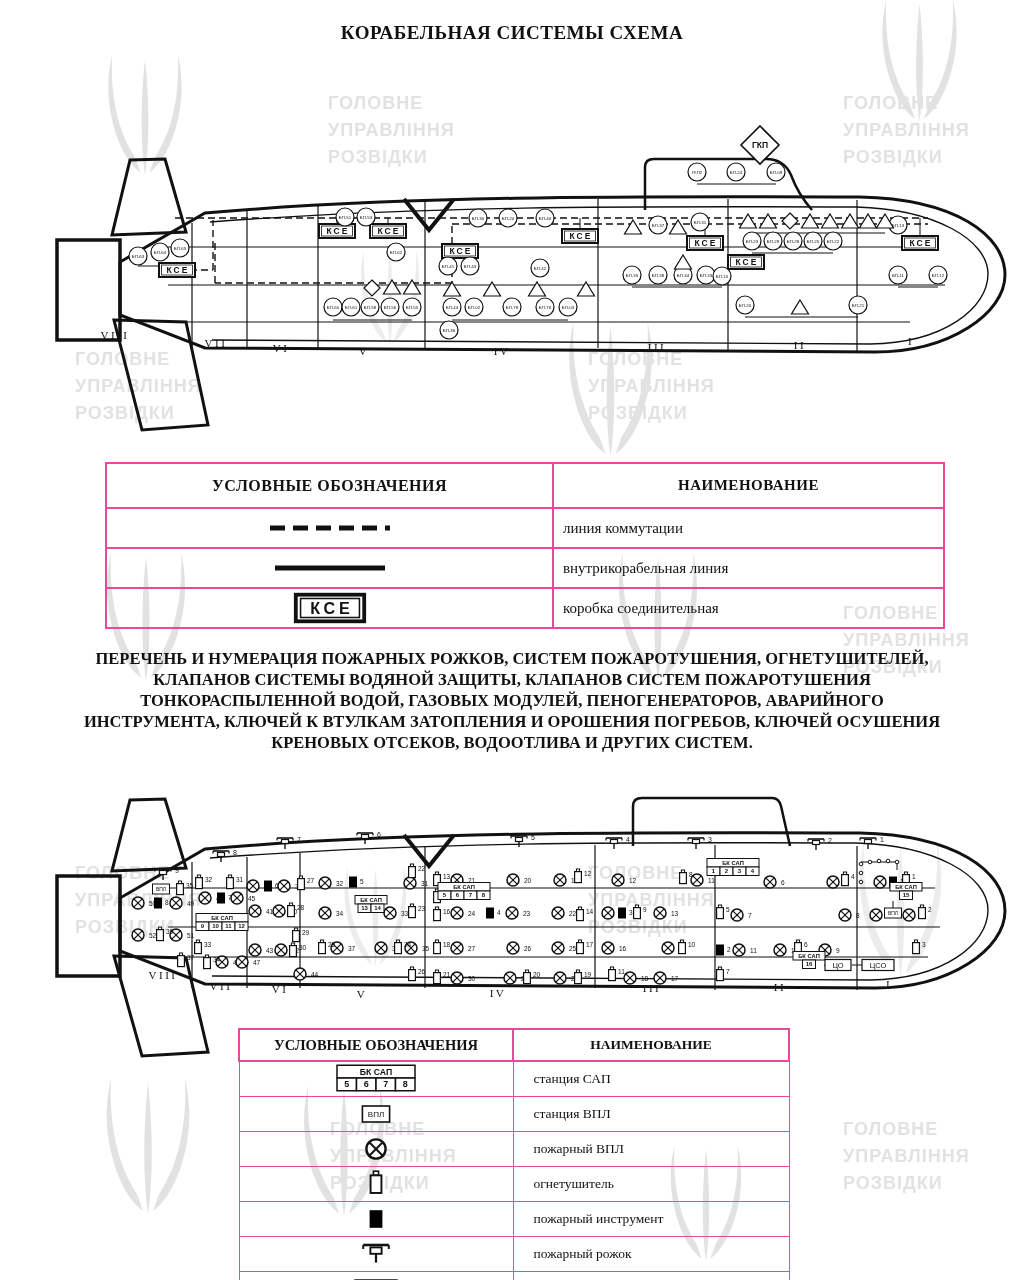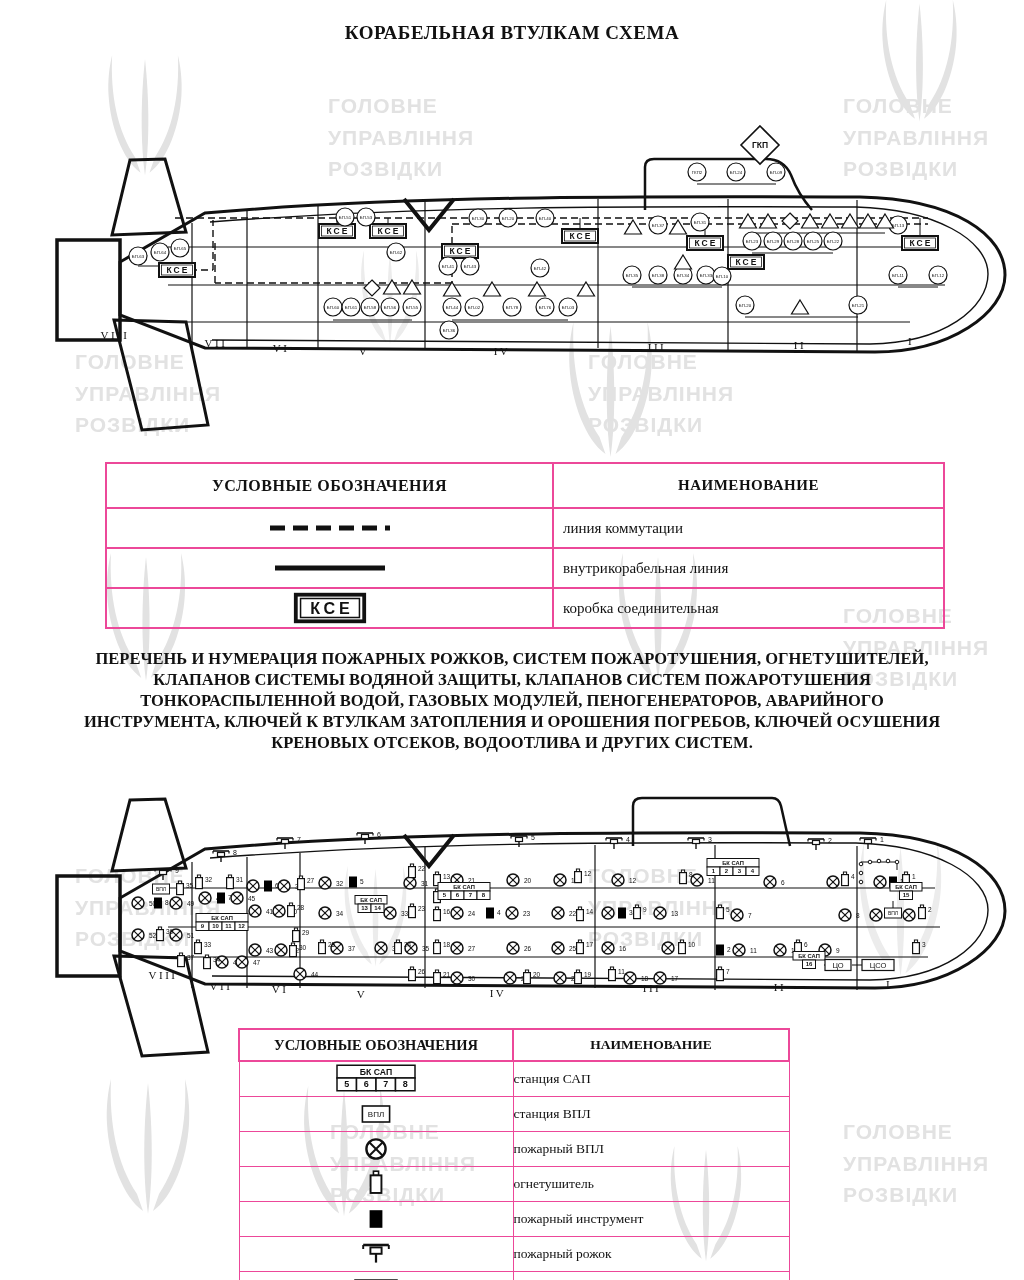--- a/index.html
+++ b/index.html
@@ -1,42 +1,42 @@
 <!DOCTYPE html>
 <html><head>
 <meta charset="utf-8">
 <style>
   html,body{margin:0;padding:0;background:#fff;}
   .page{position:relative;width:1024px;height:1280px;background:#fff;overflow:hidden;
         font-family:"Liberation Serif",serif;color:#111;}
   
   #watermarks{position:absolute;inset:0;z-index:0;pointer-events:none;}
   .wm-text{position:absolute;font-family:"Liberation Sans",sans-serif;font-weight:bold;
-           font-size:21px;line-height:1.5;letter-spacing:1px;white-space:nowrap;}
+           font-size:18px;line-height:1.5;letter-spacing:1px;white-space:nowrap;}
   .wm-trident{position:absolute;}
   
   .content{position:absolute;inset:0;z-index:1;}
   h1{position:absolute;top:22px;left:0;width:100%;text-align:center;margin:0;
      font-size:19px;font-weight:bold;letter-spacing:.5px;}
   svg.diagram{position:absolute;overflow:visible;}
   #sub1{left:50px;top:122px;width:960px;height:312px;}
   #sub2{left:50px;top:778px;width:960px;height:285px;}
   
   table.legend{position:absolute;border-collapse:collapse;background:transparent;}
   table.legend th,table.legend td{border:2px solid #ec4899;padding:0;}
   #legend1{left:105px;top:462px;width:840px;}
   #legend1 th{height:43px;font-size:16px;font-weight:bold;letter-spacing:.5px;}
   #legend1 td{height:38px;}
   #legend1 .sym{width:445px;text-align:center;}
   #legend1 .name{font-size:15px;padding-left:9px;text-align:left;}
   #legend2{left:238px;top:1028px;width:552px;}
   #legend2 th{height:30px;font-size:14.5px;font-weight:bold;}
   #legend2 td{height:25px;border-width:1.5px;}
   #legend2 .sym{width:272px;text-align:center;}
-  #legend2 .name{font-size:13.5px;text-align:left;}
+  #legend2 .name{font-size:13.5px;padding-left:20px;text-align:left;}
   .symwrap{display:flex;align-items:center;justify-content:center;}
   
   #para{position:absolute;left:82px;top:648px;width:860px;text-align:center;
         font-weight:bold;font-size:16.5px;line-height:21px;}
 </style>
 </head>
 <body>
 
 <div class="page">
 
@@ -125,21 +125,21 @@
         <div>РОЗВІДКИ</div>
       </div>
       <div class="wm-text" style="left: 843px; top: 1116px; color: rgb(226, 226, 226);">
         <div>ГОЛОВНЕ</div>
         <div>УПРАВЛІННЯ</div>
         <div>РОЗВІДКИ</div>
       </div>
     </div>
 
   <div class="content">
-    <h1>КОРАБЕЛЬНАЯ ВТУЛКАМ СХЕМА</h1>
+    <h1>КОРАБЕЛЬНАЯ СИСТЕМЫ СХЕМА</h1>
 
     <svg id="sub1" class="diagram" viewBox="50 122 960 312">
       <g stroke="#111" fill="none">
 
         <g stroke-width="1.2">
           <line x1="192" y1="223" x2="192" y2="348"></line>
             <line x1="247" y1="211" x2="247" y2="348"></line>
           <line x1="318" y1="205" x2="318" y2="348"></line>
             <line x1="425" y1="199" x2="425" y2="348"></line>
           <line x1="598" y1="199" x2="598" y2="348"></line>

